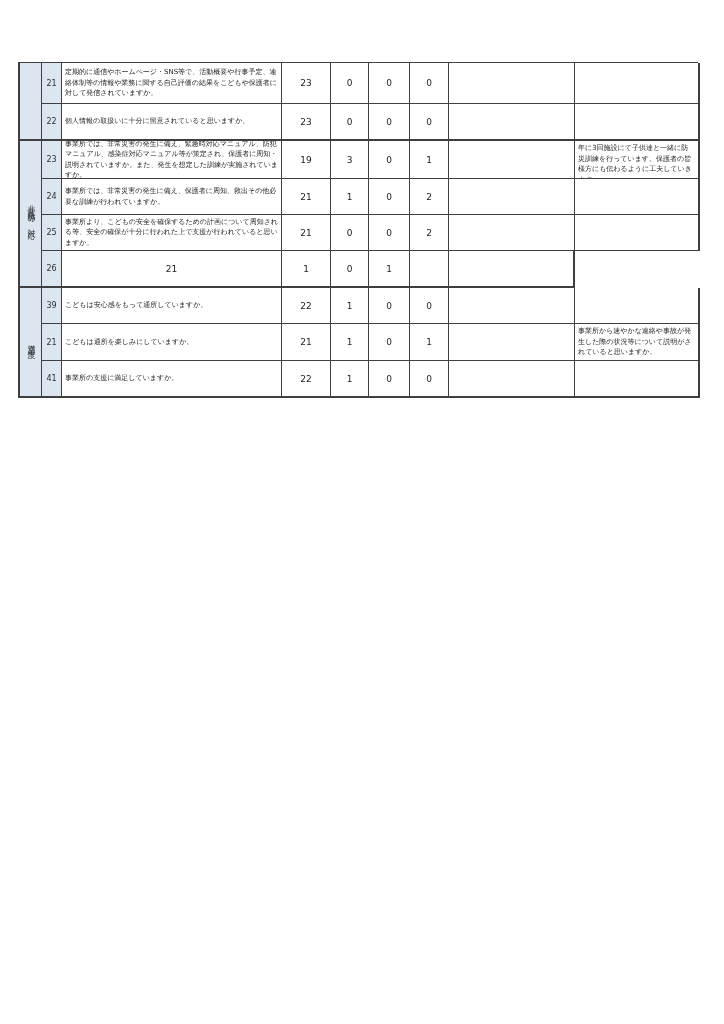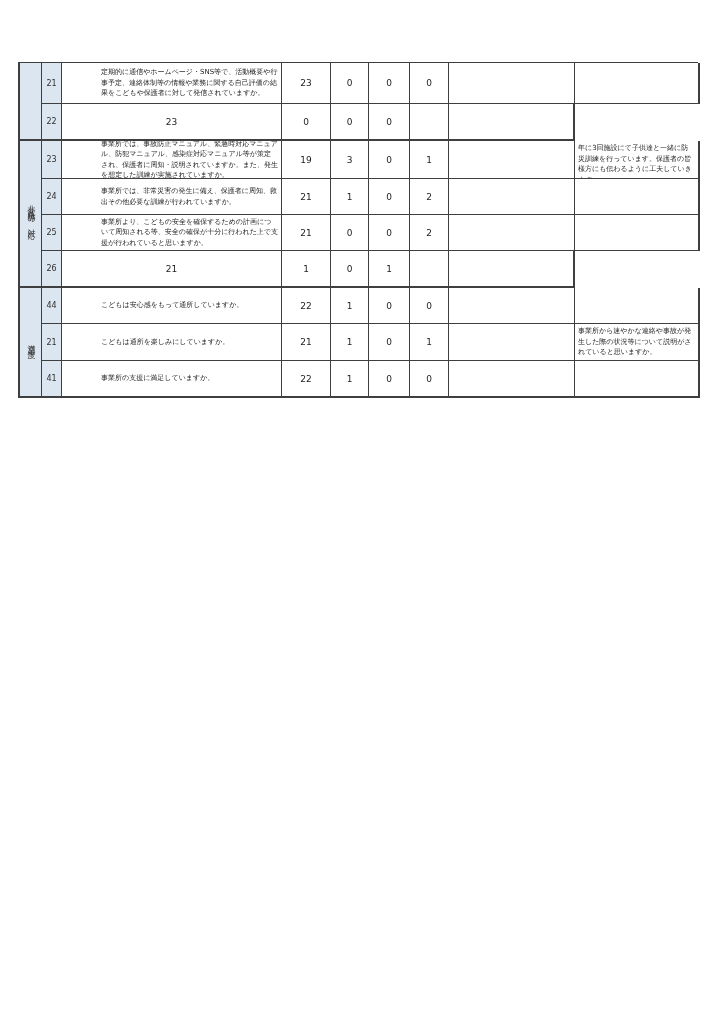--- a/index.html
+++ b/index.html
@@ -45,21 +45,21 @@
     background:var(--accent);
     display:flex;align-items:center;justify-content:center;
     font-size:8px;color:#2f2f2f;
   }
   .q{
     display:flex;align-items:center;
     font-size:7px;line-height:10.5px;
     padding:2px 3px;color:var(--ink);
     text-align:left;
   }
-  .q span{display:block;margin-left:36px;}
+  .q span{display:block;}
   .val{
     display:flex;align-items:center;justify-content:center;
     font-size:9px;color:#222;
   }
   .cmt{
     font-size:7px;line-height:10.5px;
     padding:2px 3px;color:var(--ink);
     text-align:left;
   }
 </style>
@@ -73,30 +73,33 @@
       <div class="cell q">
         <span>定期的に通信やホームページ・SNS等で、活動概要や行事予定、連絡体制等の情報や業務に関する自己評価の結果をこどもや保護者に対して発信されていますか。</span>
       </div>
       <div class="cell val">23</div>
       <div class="cell val">0</div>
       <div class="cell val">0</div>
       <div class="cell val">0</div>
       <div class="cell cmt"></div>
       <div class="cell cmt last-col"></div>
       <div class="cell rownum sec-end">22</div>
+      <div class="cell q sec-end">
+        <span>個人情報の取扱いに十分に留意されていると思いますか。</span>
+      </div>
       <div class="cell val sec-end">23</div>
       <div class="cell val sec-end">0</div>
       <div class="cell val sec-end">0</div>
       <div class="cell val sec-end">0</div>
       <div class="cell cmt sec-end"></div>
       <div class="cell cmt last-col sec-end"></div>
       <div class="cell cat sec-end" style="grid-area: span 4 / 1;">非常時等の対応</div>
       <div class="cell rownum">23</div>
       <div class="cell q">
-        <span>事業所では、事故防止マニュアル、緊急時対応マニュアル、防犯マニュアル、感染症対応マニュアル等が策定され、保護者に周知・説明されていますか。また、発生を想定した訓練が実施されていますか。</span>
+        <span>事業所では、非常災害の発生に備え、緊急時対応マニュアル、防犯マニュアル、感染症対応マニュアル等が策定され、保護者に周知・説明されていますか。また、発生を想定した訓練が実施されていますか。</span>
       </div>
       <div class="cell val">19</div>
       <div class="cell val">3</div>
       <div class="cell val">0</div>
       <div class="cell val">1</div>
       <div class="cell cmt"></div>
       <div class="cell cmt last-col">年に3回施設にて子供達と一緒に防災訓練を行っています。保護者の皆様方にも伝わるように工夫していきます。</div>
       <div class="cell rownum">24</div>
       <div class="cell q">
         <span>事業所では、非常災害の発生に備え、保護者に周知、救出その他必要な訓練が行われていますか。</span>
@@ -118,21 +121,21 @@
       <div class="cell cmt"></div>
       <div class="cell cmt last-col"></div>
       <div class="cell rownum sec-end">26</div>
       <div class="cell val sec-end">21</div>
       <div class="cell val sec-end">1</div>
       <div class="cell val sec-end">0</div>
       <div class="cell val sec-end">1</div>
       <div class="cell cmt sec-end"></div>
       <div class="cell cmt last-col sec-end"></div>
       <div class="cell cat sec-end" style="grid-area: span 3 / 1;">満足度</div>
-      <div class="cell rownum">44</div>
+      <div class="cell rownum">39</div>
       <div class="cell q">
         <span>こどもは安心感をもって通所していますか。</span>
       </div>
       <div class="cell val">22</div>
       <div class="cell val">1</div>
       <div class="cell val">0</div>
       <div class="cell val">0</div>
       <div class="cell cmt"></div>
       <div class="cell cmt last-col"></div>
       <div class="cell rownum">21</div>

